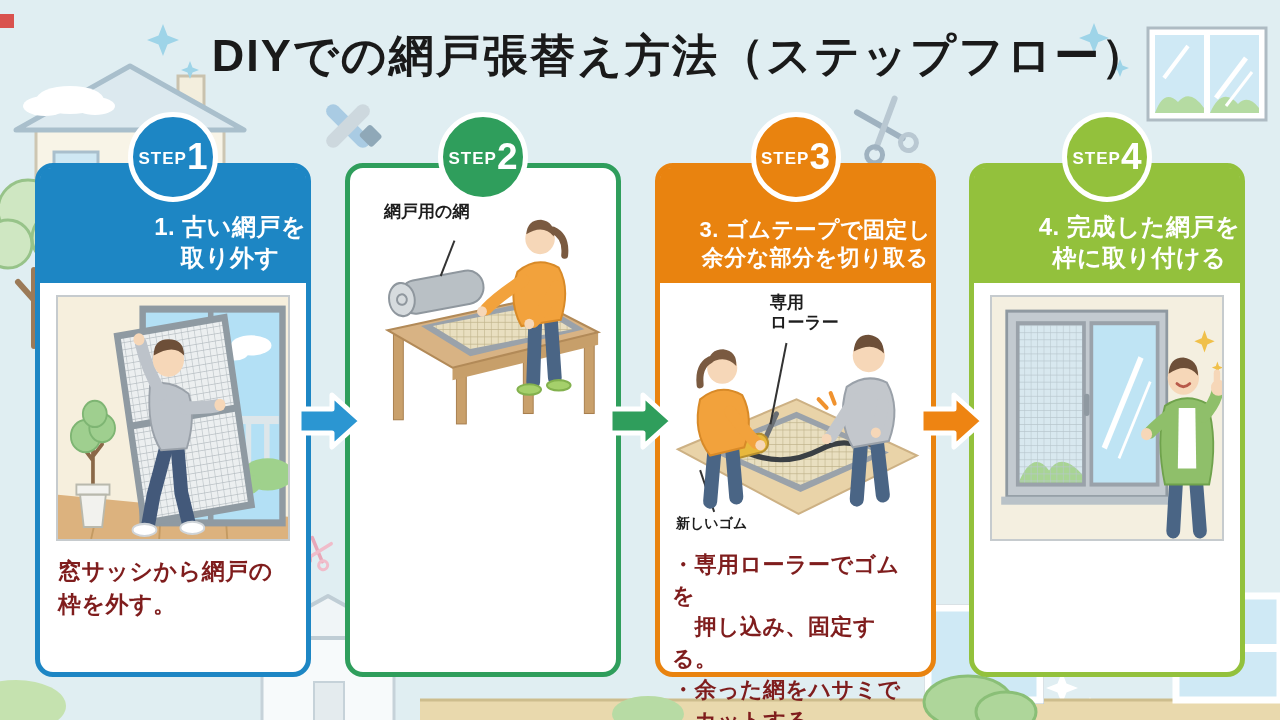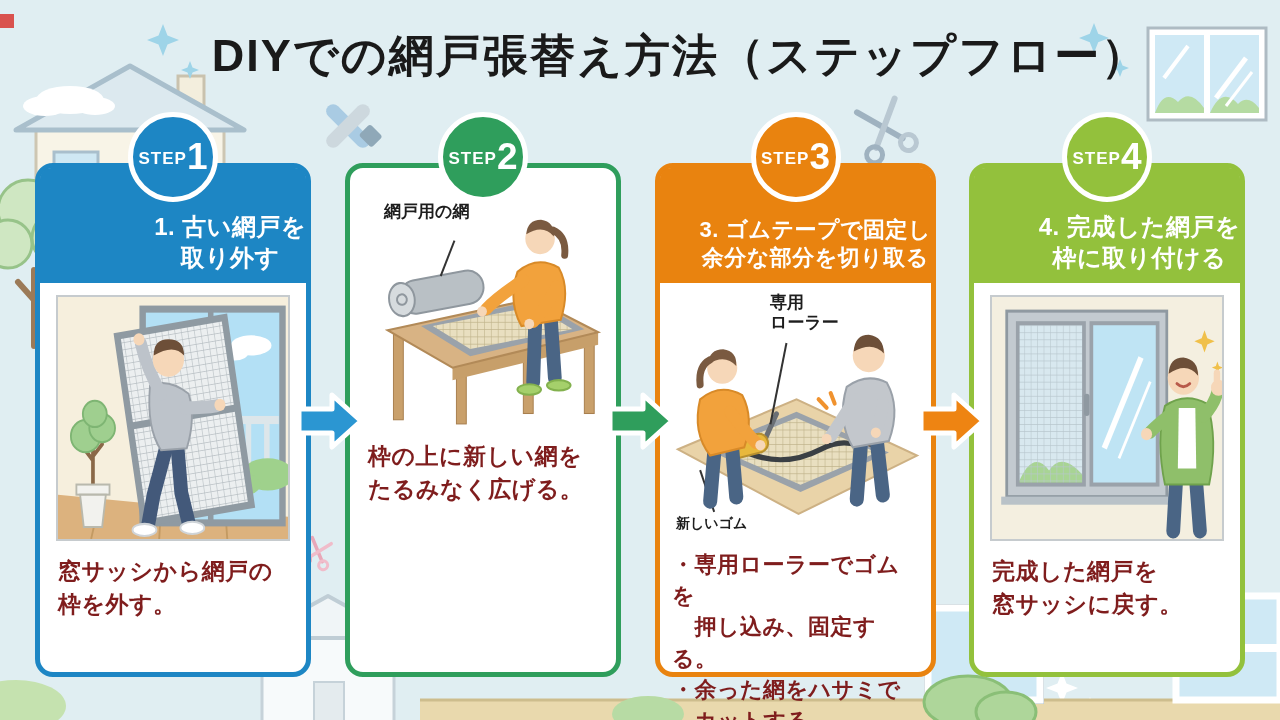--- a/index.html
+++ b/index.html
@@ -275,22 +275,20 @@
             <path d="M166 100 Q140 116 128 128" stroke="#f2a23c" stroke-width="12" fill="none" stroke-linecap="round"></path>
             <circle cx="124" cy="130" r="5" fill="#f6d7b8"></circle>
             <path d="M200 106 Q188 128 176 140" stroke="#f2a23c" stroke-width="12" fill="none" stroke-linecap="round"></path>
             <circle cx="172" cy="142" r="5" fill="#f6d7b8"></circle>
             <circle cx="183" cy="60" r="15" fill="#f6d7b8"></circle>
             <path d="M169 56 Q170 42 184 42 Q198 44 197 58 Q186 46 169 56 Z" fill="#7a5a40"></path>
             <path d="M196 52 Q210 58 208 76" stroke="#7a5a40" stroke-width="7" fill="none" stroke-linecap="round"></path>
           </g>
         </svg>
       </div>
-      <p class="desc">枠の上に新しい網を
-たるみなく広げる。</p>
     </div>
   </div>
 
   <div class="step-card card-3" style="left: 655px; --accent: #e9830f;">
     <div class="badge">
       <span class="badge-step">STEP</span>
       <span class="badge-num">3</span>
     </div>
     <div class="card-header">
       <p class="card-heading">3. ゴムテープで固定し
@@ -404,22 +402,20 @@
             <circle cx="246" cy="90" r="8" fill="#f6d7b8"></circle>
             <rect x="241" y="72" width="7" height="14" rx="3.5" fill="#f6d7b8"></rect>
             <path d="M192 118 Q178 128 172 134" stroke="#8fbf6a" stroke-width="13" fill="none" stroke-linecap="round"></path>
             <circle cx="168" cy="136" r="6" fill="#f6d7b8"></circle>
             <circle cx="208" cy="80" r="17" fill="#f6d7b8"></circle>
             <path d="M192 76 Q193 60 208 60 Q224 62 224 78 Q212 64 192 76 Z" fill="#6d4f38"></path>
             <path d="M201 86 Q208 92 215 86" stroke="#b85a4a" stroke-width="3" fill="none" stroke-linecap="round"></path>
           </g>
         </svg>
       </div>
-      <p class="desc">完成した網戸を
-窓サッシに戻す。</p>
     </div>
   </div>
 
   <svg class="flow-arrow" style="left:296px" viewBox="0 0 68 58">
     <polygon points="3,17 36,17 36,3 65,29 36,55 36,41 3,41" stroke="#ffffff" stroke-width="5" stroke-linejoin="round" fill="#2b96d2"></polygon>
   </svg>
   <svg class="flow-arrow" style="left:607px" viewBox="0 0 68 58">
     <polygon points="3,17 36,17 36,3 65,29 36,55 36,41 3,41" stroke="#ffffff" stroke-width="5" stroke-linejoin="round" fill="#2f9e5c"></polygon>
   </svg>
   <svg class="flow-arrow" style="left:918px" viewBox="0 0 68 58">

